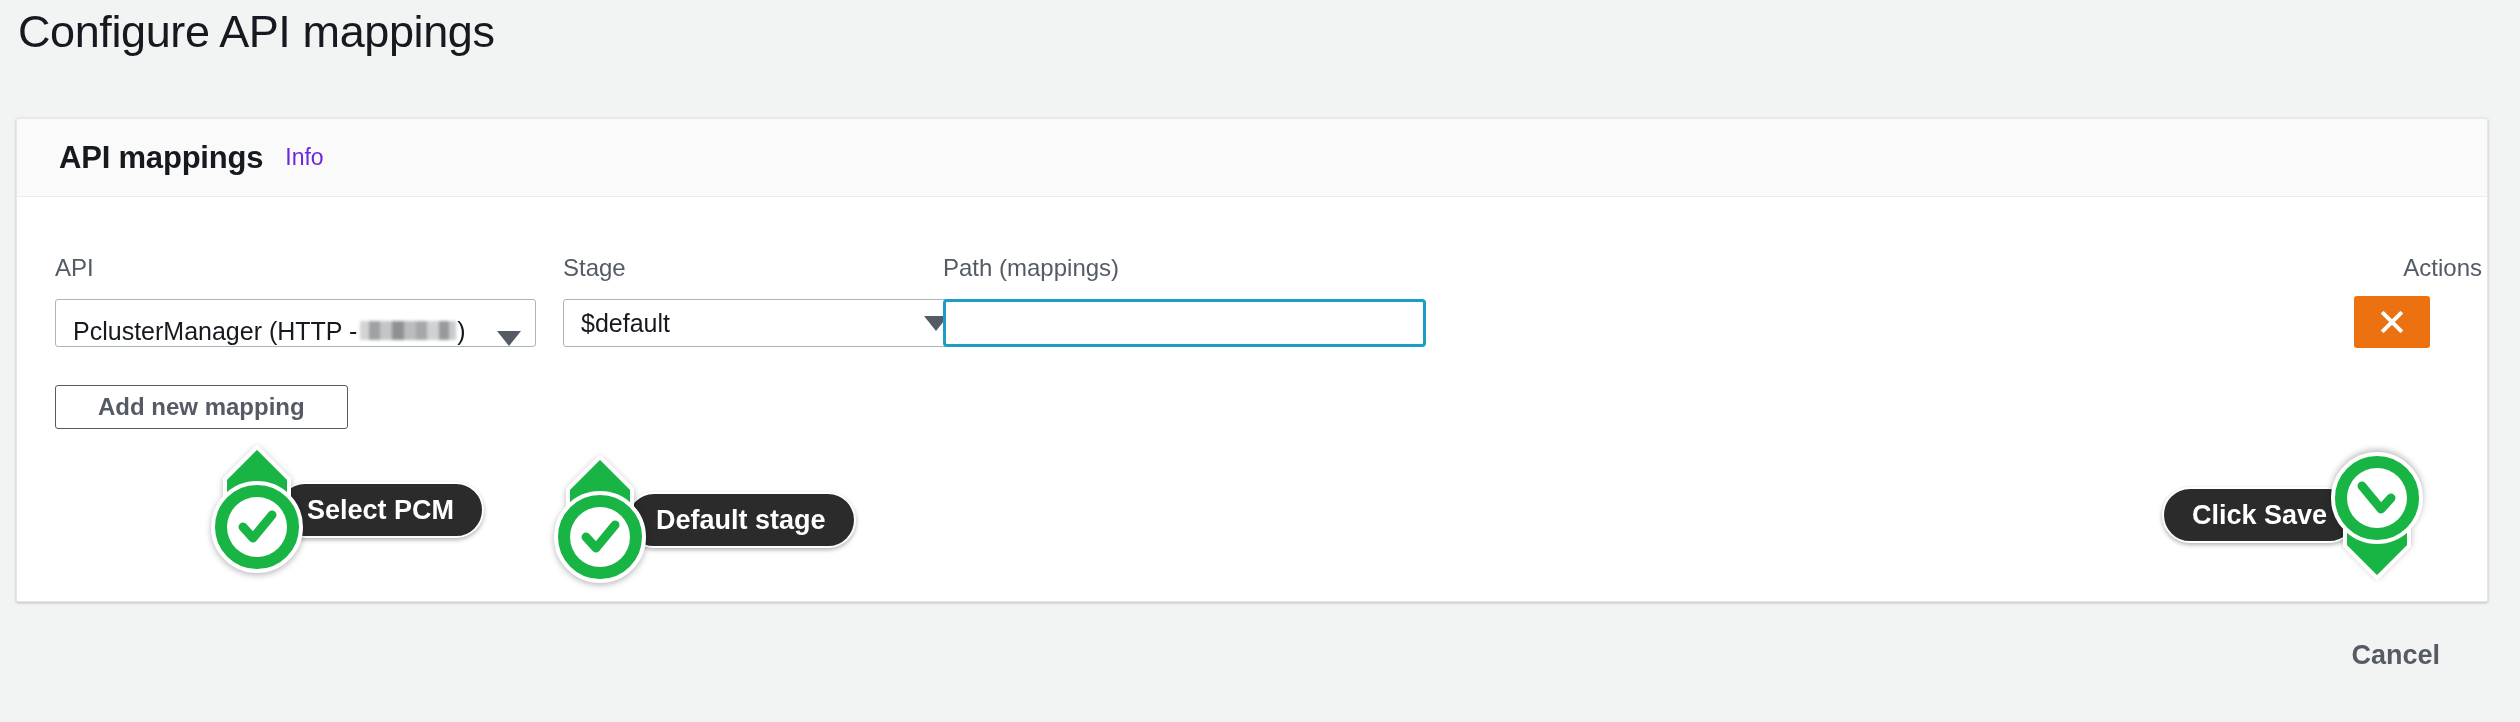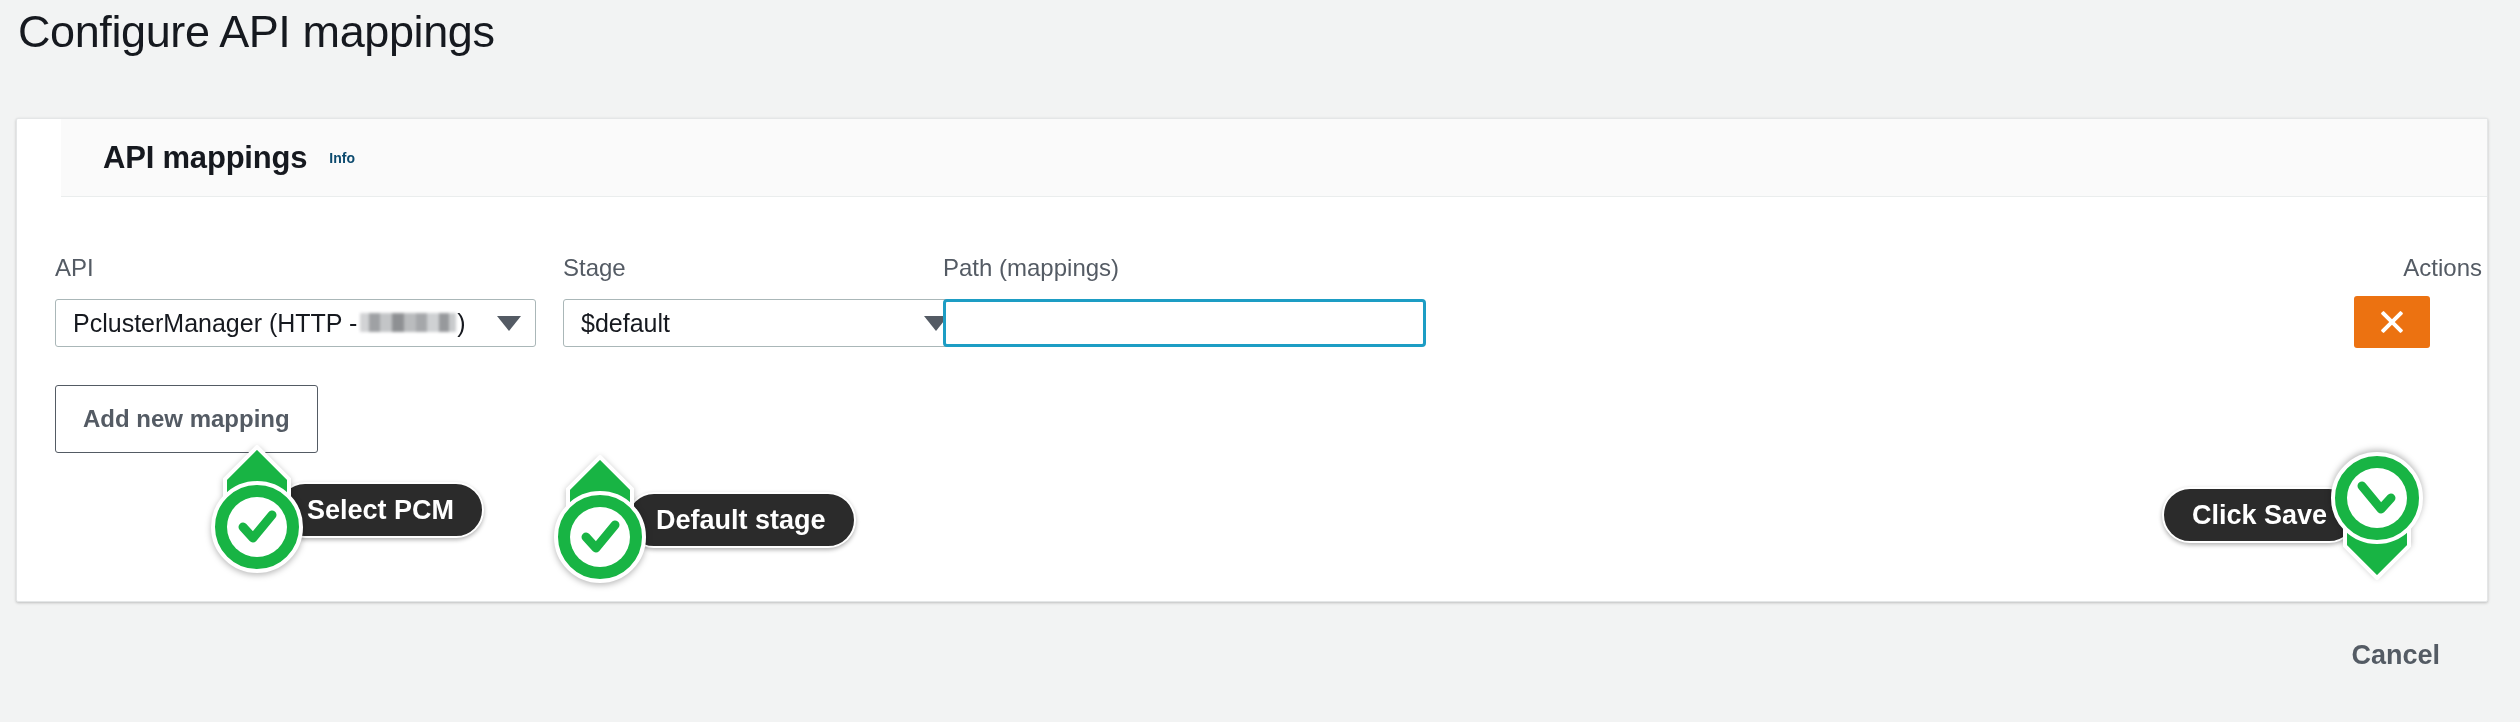--- a/index.html
+++ b/index.html
@@ -32,33 +32,32 @@
     border-radius: 2px;
     box-shadow: 0 1px 3px rgba(0,0,0,0.22);
   }
   .card-header {
     height: 78px;
     background: #fafafa;
     border-bottom: 1px solid #eaeded;
     display: flex;
     align-items: center;
     padding-left: 42px;
-    margin-left: 44px;
   }
   .card-header-title {
     font-size: 31px;
     font-weight: 700;
     color: #16191f;
     letter-spacing: -0.2px;
   }
   .card-header-info {
     margin-left: 22px;
-    font-size: 14px;
-    font-weight: 700;
-    color: #0c4a6e;
+    font-size: 23px;
+    font-weight: 400;
+    color: #6d28d9;
     cursor: pointer;
   }
   .card-body { position: relative; height: 405px; }
 
   
   .col-label {
     position: absolute;
     font-size: 24px;
     color: #545b64;
     font-weight: 400;
@@ -73,21 +72,21 @@
     position: absolute;
     height: 48px;
     background: #ffffff;
     border: 1px solid #aab7b8;
     border-radius: 3px;
     display: flex;
     align-items: center;
     padding: 0 14px 0 17px;
     cursor: pointer;
   }
-  .select-api   { left: 38px;  top: 102px; width: 481px; }
+  .select-api   { left: 38px;  top: 102px; width: 481px; align-items: flex-end; }
   .select-stage { left: 546px; top: 102px; width: 400px; }
   .select-text {
     font-size: 25px;
     color: #16191f;
     white-space: nowrap;
     display: flex;
     align-items: baseline;
   }
   .blur-chip {
     display: inline-block;
@@ -145,22 +144,22 @@
     width: 28px; height: 4px;
     background: #ffffff; border-radius: 1px;
   }
   .x-icon::before { transform: rotate(45deg); }
   .x-icon::after  { transform: rotate(-45deg); }
 
   
   .add-btn {
     position: absolute;
     left: 38px; top: 188px;
-    height: 68px;
-    padding: 0 27px;
+    height: 44px;
+    padding: 0 42px;
     background: #ffffff;
     border: 1px solid #545b64;
     border-radius: 3px;
     font-size: 24px;
     font-weight: 700;
     color: #545b64;
     cursor: pointer;
     font-family: "Liberation Sans", sans-serif;
     white-space: nowrap;
   }

